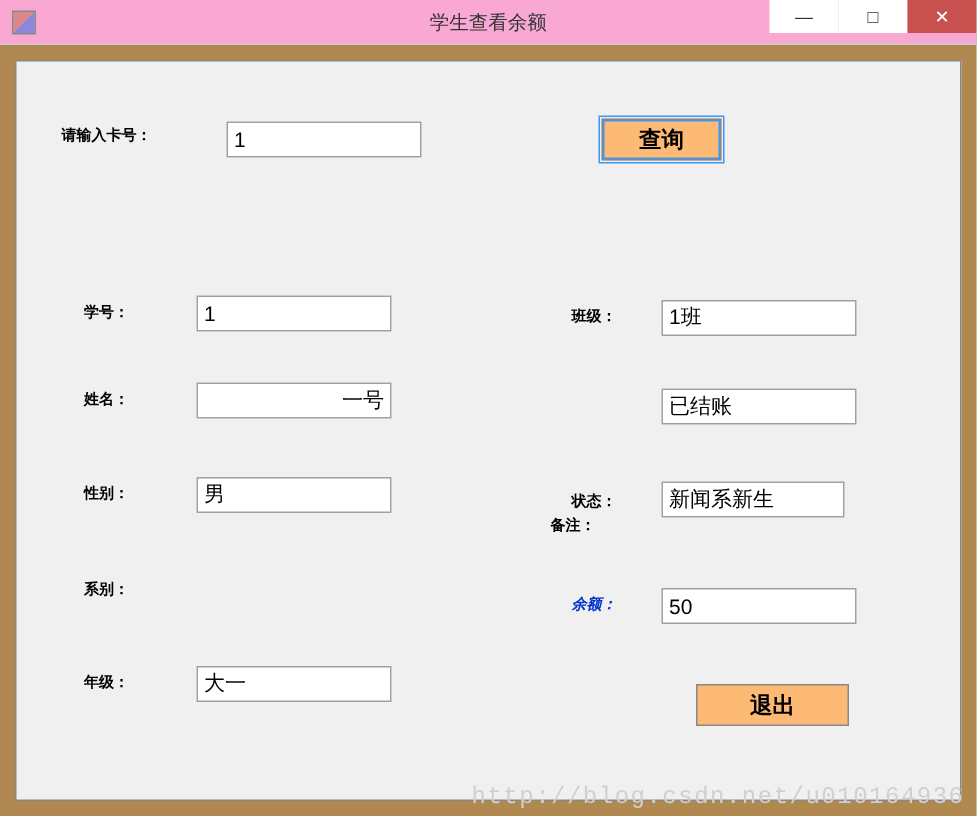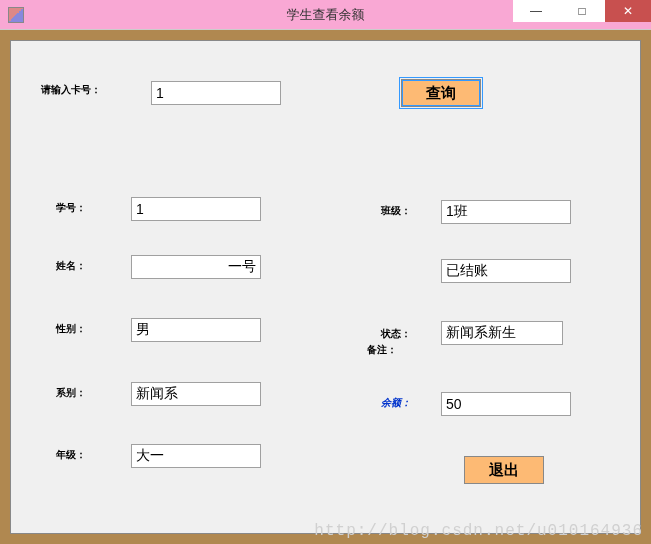--- a/index.html
+++ b/index.html
@@ -118,34 +118,33 @@
   <div class="form-label" style="left:45px; top:160px;">学号：</div>
   <input class="text-input" style="left: 120px; top: 156px; width: 130px;" value="1">
 
   <div class="form-label" style="left:45px; top:218px;">姓名：</div>
   <input class="text-input" style="left: 120px; top: 214px; width: 130px; text-align: right;" value="一号">
 
   <div class="form-label" style="left:45px; top:281px;">性别：</div>
   <input class="text-input" style="left: 120px; top: 277px; width: 130px;" value="男">
 
   <div class="form-label" style="left:45px; top:345px;">系别：</div>
-  <input class="text-input" style="left: 120px; top: 341px; width: 130px;" value="新闻系">
 
   <div class="form-label" style="left:45px; top:407px;">年级：</div>
   <input class="text-input" style="left: 120px; top: 403px; width: 130px;" value="大一">
 
   <div class="form-label" style="left:370px; top:163px;">班级：</div>
   <input class="text-input" style="left: 430px; top: 159px; width: 130px;" value="1班">
 
   <div class="form-label" style="left:370px; top:238px;margin-top:48px;">状态：</div>
   <input class="text-input" style="left: 430px; top: 218px; width: 130px;" value="已结账">
 
   <div class="form-label" style="left:356px; top:284px;margin-top:18px;">备注：</div>
   <input class="text-input" style="left: 430px; top: 280px; width: 122px;" value="新闻系新生">
 
   <div class="form-label blue" style="left:370px; top:355px;">余额：</div>
   <input class="text-input" style="left: 430px; top: 351px; width: 130px;" value="50">
 
-  <div class="btn" style="left:453px; top:415px; width:80px; height:28px;">退出</div>
+  <div class="btn" style="left:453px; top:415px; width:102px; height:28px;">退出</div>
 
 </div>
 
 <div class="watermark">http://blog.csdn.net/u010164936</div>
 
 </body></html>

